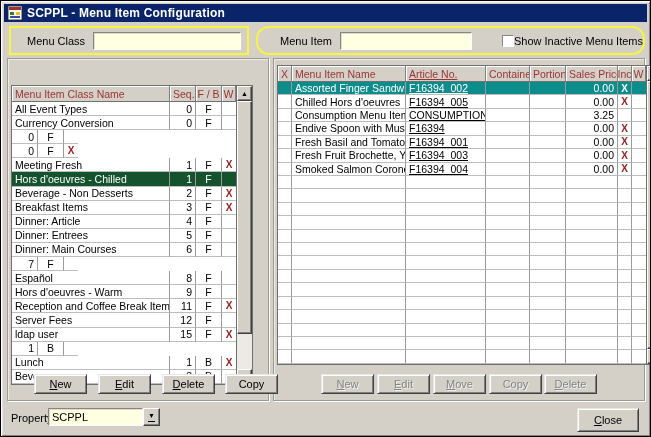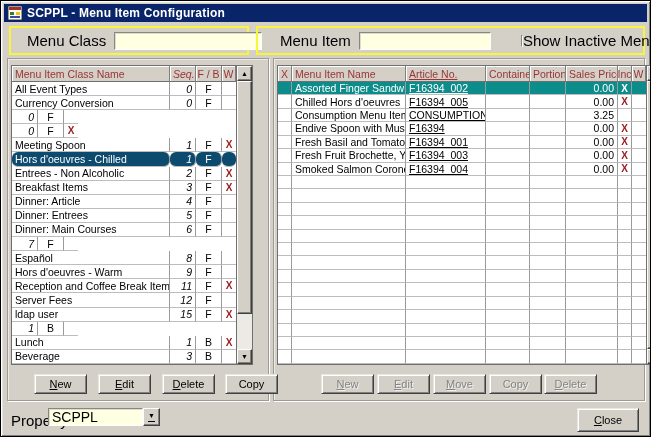--- a/index.html
+++ b/index.html
@@ -13,58 +13,58 @@
   }
   
   .titlebar { position:absolute; left:3px; top:3px; right:3px; height:18px;
     background:#0a246a; display:flex; align-items:center; padding:0 4px; }
   .titlebar .title { color:#fff; font-weight:bold; font-size:12px; margin-left:5px; letter-spacing:.2px; }
   .app-icon { width:14px; height:14px; display:block; }
 
   
   .grp { position:absolute; top:25px; height:29px; border:2px solid #f6f63c; display:flex; align-items:center; }
   #grp-class { left:8px;  width:240px; }
-  #grp-item  { left:255px; width:389px; }
-  .lbl { font-size:15px; color:#000; white-space:nowrap; }
+  #grp-item  { left:255px; width:389px;border-radius:13px; }
+  .lbl { font-size:11px; color:#000; white-space:nowrap; }
   .field { background:#ffffe1; height:18px;
     border:1px solid; border-color:#868686 #fdfdfd #fdfdfd #868686;
-    box-shadow: inset 1px 1px 0 #5c5c5c33; padding:2px 3px; font-size:14px; }
+    box-shadow: inset 1px 1px 0 #5c5c5c33; padding:2px 3px; font-size:11px; }
   #menu-class-input { width:148px; margin-left:8px; }
   #menu-item-input  { width:132px; margin-left:8px; }
   .chk { width:12px; height:12px; background:#fff;
     border:1px solid; border-color:#868686 #fdfdfd #fdfdfd #868686; margin-left:30px; }
 
   
   .panel { position:absolute; top:57px; height:343px;
     border:1px solid #9d9a93; box-shadow: 1px 1px 0 #fff, inset 1px 1px 0 #eceae5; }
   #panel-left  { left:6px;  width:262px; }
   #panel-right { left:272px; width:372px; }
 
   
   .tbl { position:absolute; top:64px; height:300px; display:flex; }
-  #class-table { left:10px;  width:240px; }
+  #class-table { left:10px;  width:240px;margin-top:20px; }
   #item-table  { left:276px; width:368px; }
   .cols { flex:1; display:flex; flex-direction:column; border:1px solid #6f6f6f; background:#fff; }
   .thead { display:flex; height:16px; flex:none; }
   .thead .tcell { background:#d4d0c8; color:#9a3434; font-size:10.5px;
     border-right:1px solid #808080; border-bottom:1px solid #6f6f6f;
     box-shadow: inset 1px 1px 0 #fff; }
   .tbody { flex:1; display:flex; flex-direction:column; }
   .trow { flex:1; display:flex; background:#fff; min-height:0; }
   .tcell { padding:0 3px; font-size:10.5px; white-space:nowrap; overflow:hidden;
     border-right:1px solid #9b9b9b; border-bottom:1px solid #bdbdbd;
     display:flex; align-items:center; flex:none; }
   .a-r { justify-content:flex-end; }
   .a-c { justify-content:center; padding:0; }
   .mark { color:#9c2020; font-weight:bold; font-size:10px; }
-  .sel-navy .tcell { background:#0c4a6e; color:#fff;border-radius:6px; }
+  .sel-navy .tcell { background:#14532d; color:#fff; }
   .sel-teal .tcell { background:#0d8c8c; color:#fff; }
   .sel-navy .mark, .sel-teal .mark { color:#fff; }
   
-  .lc0{width:158px;} .lc1{width:26px;font-style:italic;} .lc2{width:26px;} .lc3{width:14px; border-right:none;}
+  .lc0{width:158px;} .lc1{width:26px;} .lc2{width:26px;} .lc3{width:14px; border-right:none;}
   
   .rc0{width:14px;} .rc1{width:114px;} .rc2{width:80px;text-decoration:underline;} .rc3{width:44px;}
   .rc4{width:36px;} .rc5{width:52px;} .rc6{width:14px;} .rc7{width:14px; border-right:none;}
 
   
   .sbar { width:16px; flex:none; display:flex; flex-direction:column;
     background:#eceae5; border:1px solid #6f6f6f; border-left:none; }
   .sb-btn { height:15px; flex:none; background:#d4d0c8; color:#000;
     border:1px solid; border-color:#fdfdfd #404040 #404040 #fdfdfd;
     box-shadow: inset -1px -1px 0 #808080; font-size:7px; line-height:13px; text-align:center; }
@@ -156,33 +156,33 @@
             <div class="tcell lc1 a-r">0</div>
             <div class="tcell lc2 a-c">F</div>
             <div class="tcell lc3 a-c mark"></div>
           </div>
           <div class="trow">
             <div class="tcell lc1 a-r">0</div>
             <div class="tcell lc2 a-c">F</div>
             <div class="tcell lc3 a-c mark">X</div>
           </div>
           <div class="trow">
-            <div class="tcell lc0">Meeting Spoon</div>
+            <div class="tcell lc0">Meeting Fresh</div>
             <div class="tcell lc1 a-r">1</div>
             <div class="tcell lc2 a-c">F</div>
             <div class="tcell lc3 a-c mark">X</div>
           </div>
           <div class="trow sel-navy">
             <div class="tcell lc0">Hors d'oeuvres - Chilled</div>
             <div class="tcell lc1 a-r">1</div>
             <div class="tcell lc2 a-c">F</div>
             <div class="tcell lc3 a-c mark"></div>
           </div>
           <div class="trow">
-            <div class="tcell lc0">Entrees - Non Alcoholic</div>
+            <div class="tcell lc0">Beverage - Non Desserts</div>
             <div class="tcell lc1 a-r">2</div>
             <div class="tcell lc2 a-c">F</div>
             <div class="tcell lc3 a-c mark">X</div>
           </div>
           <div class="trow">
             <div class="tcell lc0">Breakfast Items</div>
             <div class="tcell lc1 a-r">3</div>
             <div class="tcell lc2 a-c">F</div>
             <div class="tcell lc3 a-c mark">X</div>
           </div>

